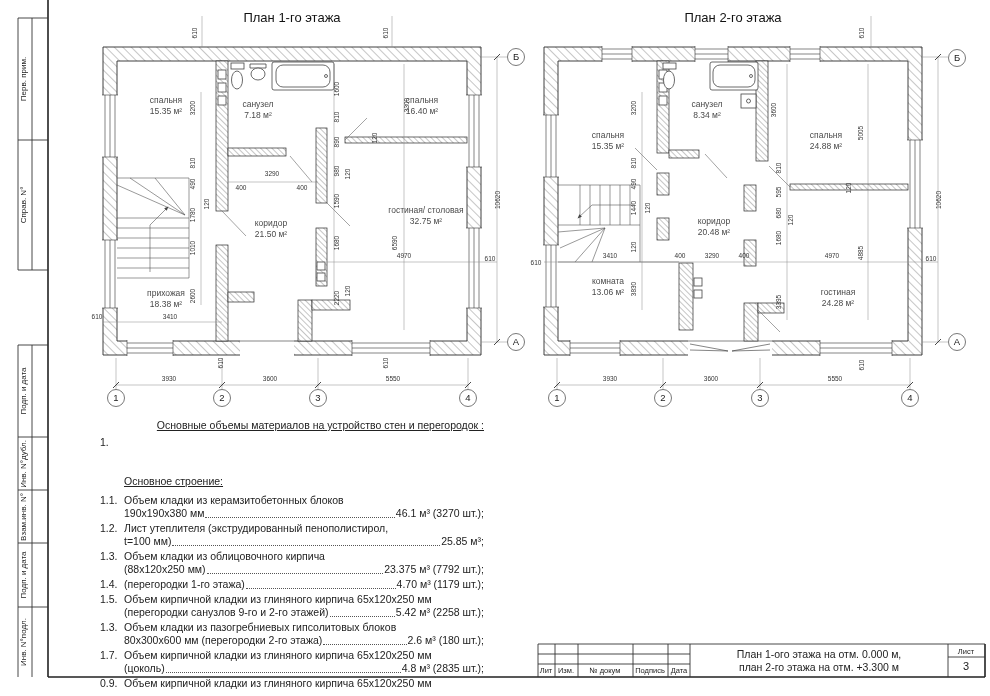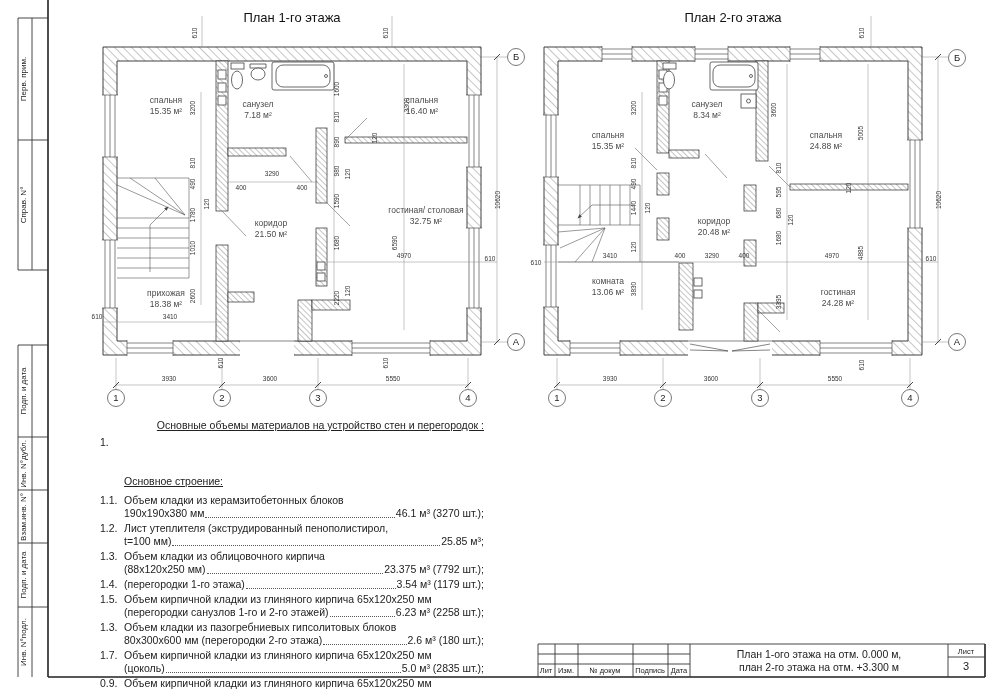--- a/index.html
+++ b/index.html
@@ -368,32 +368,32 @@
             <span class="note-val">23.375 м³ (7792 шт.);</span>
           </div>
         </div>
       </div>
       <div class="note-item">
         <span class="note-num">1.4.</span>
         <div class="note-body">
           <div class="nl2">
             <span class="l2t">(перегородки 1-го этажа)</span>
             <span class="leader"></span>
-            <span class="note-val">3.54 м³ (1179 шт.);</span>
+            <span class="note-val">4.70 м³ (1179 шт.);</span>
           </div>
         </div>
       </div>
       <div class="note-item">
         <span class="note-num">1.5.</span>
         <div class="note-body">
           <div class="nl1">Объем кирпичной кладки из глиняного кирпича 65х120х250 мм</div>
           <div class="nl2">
-            <span class="l2t">(перегородки санузлов 1-го и 2-го этажей)</span>
-            <span class="leader"></span>
-            <span class="note-val">6.23 м³ (2258 шт.);</span>
+            <span class="l2t">(перегородки санузлов 9-го и 2-го этажей)</span>
+            <span class="leader"></span>
+            <span class="note-val">5.42 м³ (2258 шт.);</span>
           </div>
         </div>
       </div>
       <div class="note-item">
         <span class="note-num">1.3.</span>
         <div class="note-body">
           <div class="nl1">Объем кладки из пазогребниевых гипсолитовых блоков</div>
           <div class="nl2">
             <span class="l2t">80х300х600 мм (перегородки 2-го этажа)</span>
             <span class="leader"></span>
@@ -401,21 +401,21 @@
           </div>
         </div>
       </div>
       <div class="note-item">
         <span class="note-num">1.7.</span>
         <div class="note-body">
           <div class="nl1">Объем кирпичной кладки из глиняного кирпича 65х120х250 мм</div>
           <div class="nl2">
             <span class="l2t">(цоколь)</span>
             <span class="leader"></span>
-            <span class="note-val">5.0 м³ (2835 шт.);</span>
+            <span class="note-val">4.8 м³ (2835 шт.);</span>
           </div>
         </div>
       </div>
       <div class="note-item">
         <span class="note-num">0.9.</span>
         <div class="note-body">
           <div class="nl1">Объем кирпичной кладки из глиняного кирпича 65х120х250 мм</div>
         </div>
       </div>
     </div>

